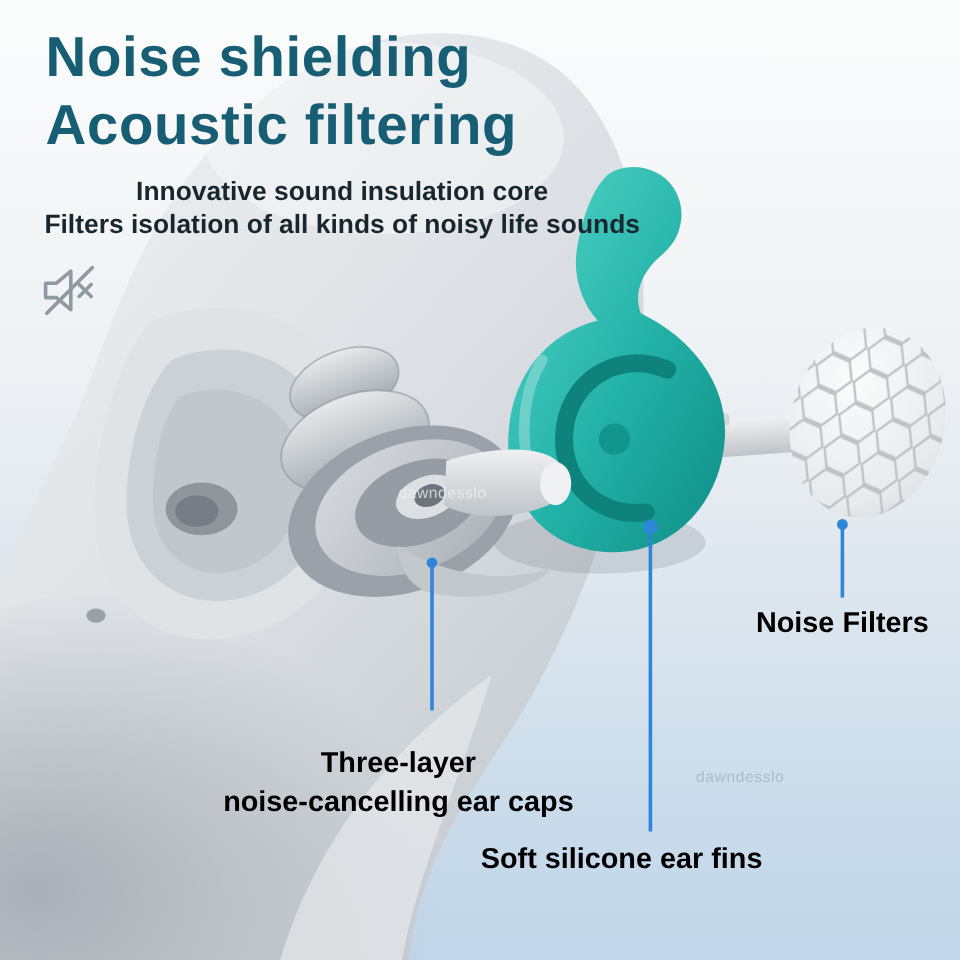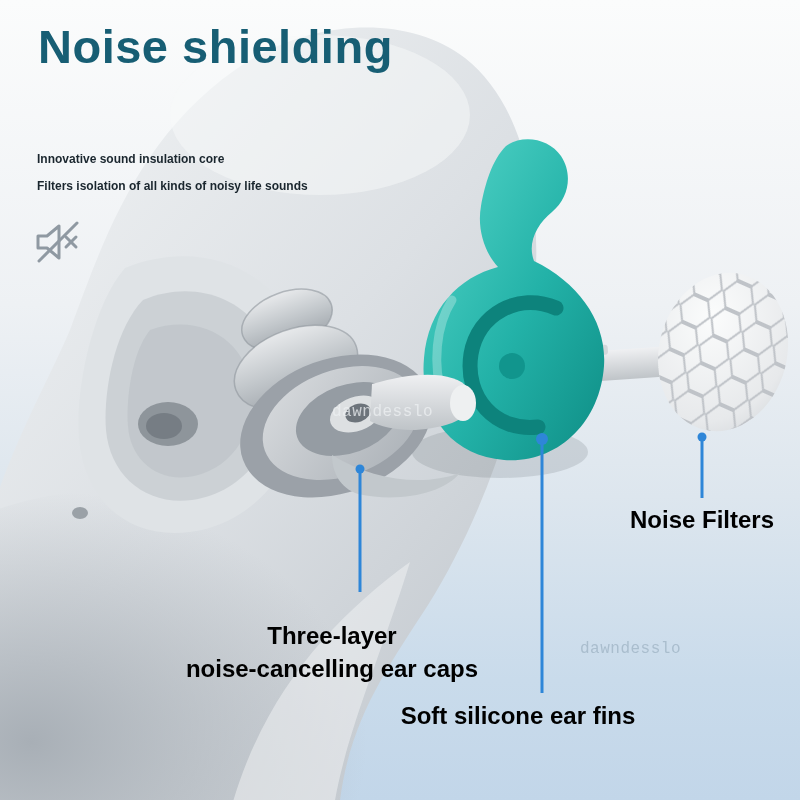--- a/index.html
+++ b/index.html
@@ -8,31 +8,31 @@
     background: linear-gradient(180deg,#fbfcfc 0%, #eef1f4 38%, #dde6ee 62%, #c9dbeb 85%, #c2d6e9 100%);
     font-family:"Liberation Sans", sans-serif;
   }
   .art { position:absolute; left:0; top:0; width:800px; height:800px; }
   .title {
     position:absolute; left:38px; top:18px;
     font-size:47px; font-weight:700; color:#175e74; line-height:57px; letter-spacing:0.5px;
   }
   .subtitle {
     position:absolute; left:37px; top:146px;
-    font-size:12px; font-weight:700; color:#1a262e; line-height:27px;
+    font-size:22px; font-weight:700; color:#1a262e; line-height:27px;text-align:center;
   }
   .icon-mute { position:absolute; left:32px; top:216px; width:52px; height:52px; }
   .label {
     position:absolute; font-size:24px; font-weight:700; color:#000000;
     text-align:center; line-height:33px;
   }
   .label-caps    { left:148px; top:596px; width:368px;margin-top:23px; }
   .label-fins    { left:368px; top:699px; width:300px;text-align:center; }
   .label-filters { left:598px; top:503px; width:208px; }
-  .wm { position:absolute; font-size:16px; letter-spacing:0.5px; pointer-events:none;font-family:Liberation Mono, monospace; }
+  .wm { position:absolute; font-size:13px; letter-spacing:0.5px; pointer-events:none; }
   .wm1 { left:332px; top:403px; color:#eef1f3; opacity:0.75; }
   .wm2 { left:580px; top:640px; color:#93a9ba; opacity:0.6; }
 </style>
 </head>
 <body>
 
 <div class="stage">
 
   <svg class="art" viewBox="0 0 800 800" aria-hidden="true">
     <defs>
@@ -136,20 +136,21 @@
       <line x1="360" y1="469" x2="360" y2="592" stroke="#2e86d8" stroke-width="3"></line>
       <circle cx="542" cy="439" r="6" fill="#2e86d8"></circle>
       <line x1="542" y1="439" x2="542" y2="693" stroke="#2e86d8" stroke-width="3"></line>
       <circle cx="702" cy="437" r="4.5" fill="#2e86d8"></circle>
       <line x1="702" y1="437" x2="702" y2="498" stroke="#2e86d8" stroke-width="3"></line>
     </g>
   </svg>
 
   <div class="title">
     <div>Noise shielding</div>
+    <div>Acoustic filtering</div>
   </div>
 
   <div class="subtitle">
     <div>Innovative sound insulation core</div>
     <div>Filters isolation of all kinds of noisy life sounds</div>
   </div>
 
   <div class="icon-mute">
     <svg viewBox="0 0 52 52" width="52" height="52">
       <path d="M6 20 L15 20 L27 10 L27 42 L15 32 L6 32 Z" fill="none" stroke="#8f99a2" stroke-width="3" stroke-linejoin="round"></path>

